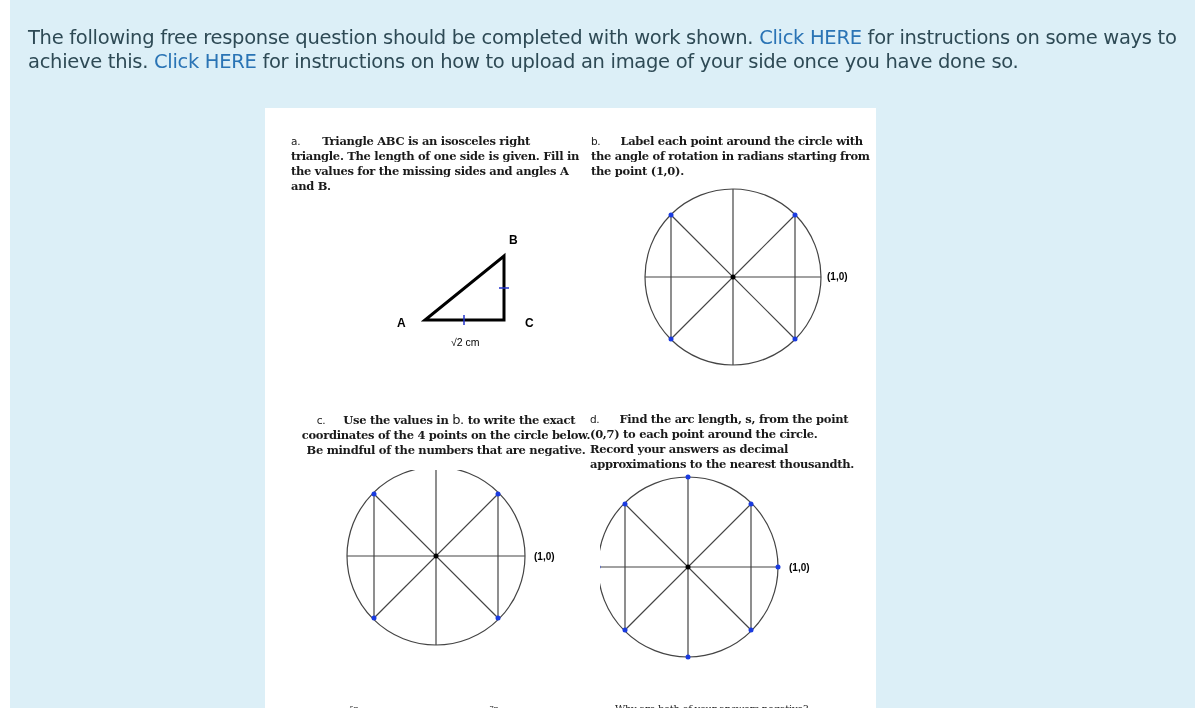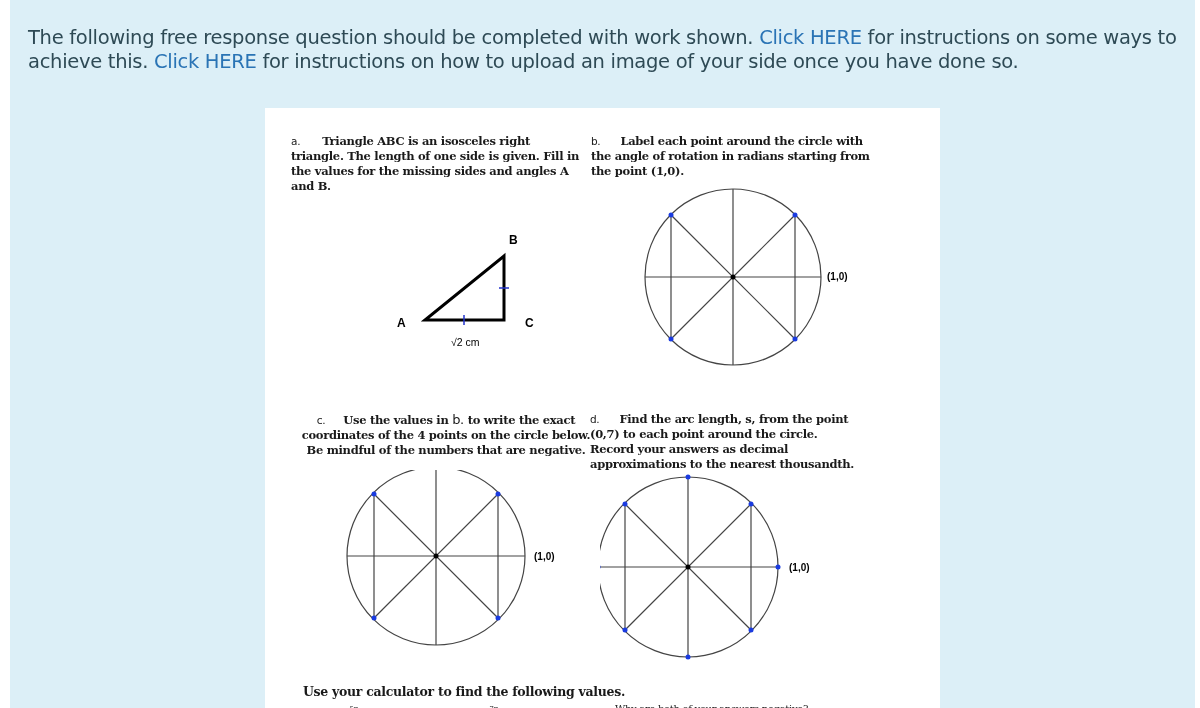--- a/index.html
+++ b/index.html
@@ -9,21 +9,21 @@
     position: absolute; left: 10px; top: 0; width: 1185px; height: 708px;
     background: #dceff7;
   }
   .intro {
     position: absolute; left: 18px; top: 26px; width: 1150px;
     font-size: 19.5px; line-height: 24px; color: #2e4a55;
     font-family: "DejaVu Sans", sans-serif; letter-spacing: -0.3px;
   }
   .intro a { color: #2a74b5; text-decoration: none; cursor: pointer; text-align: center; }
   .worksheet {
-    position: absolute; left: 265px; top: 108px; width: 675px; height: 600px;
+    position: absolute; left: 265px; top: 108px; width: 611px; height: 600px;
     background: #ffffff;
   }
   .q-text {
     position: absolute; font-family: "DejaVu Serif", serif; font-size: 11.5px;
     line-height: 15px; color: #1a1a1a; font-weight: bold; letter-spacing: -0.3px;
   }
   .q-letter { font-family: "DejaVu Sans", sans-serif; font-weight: normal; font-size: 10.5px; }
   svg text { font-family: "Liberation Sans", sans-serif; }
 </style>
 </head>
@@ -120,17 +120,16 @@
         <circle cx="151" cy="160" r="2.5"></circle>
       <circle cx="88" cy="7" r="2.5"></circle>
         <circle cx="88" cy="187" r="2.5"></circle>
       <circle cx="-2" cy="97" r="2.5"></circle>
         <circle cx="178" cy="97" r="2.5"></circle>
     </g>
     <circle cx="88" cy="97" r="2.5" fill="#000"></circle>
     <text x="189" y="101" font-size="10" font-weight="bold">(1,0)</text>
   </svg>
 
-  <div class="q-text" style="left:38px; top:576px; font-size:12.5px;">Use your calculator to find the following values.</div>
   <div class="q-text" style="left:84px; top:594px; font-size:7px; font-weight:normal; font-style:italic;">5π</div>
   <div class="q-text" style="left:224px; top:594px; font-size:7px; font-weight:normal; font-style:italic;">7π</div>
   <div class="q-text" style="left:350px; top:593px; font-size:10px; font-weight:normal;">Why are both of your answers negative?</div>
 </div>
 
 </body></html>

